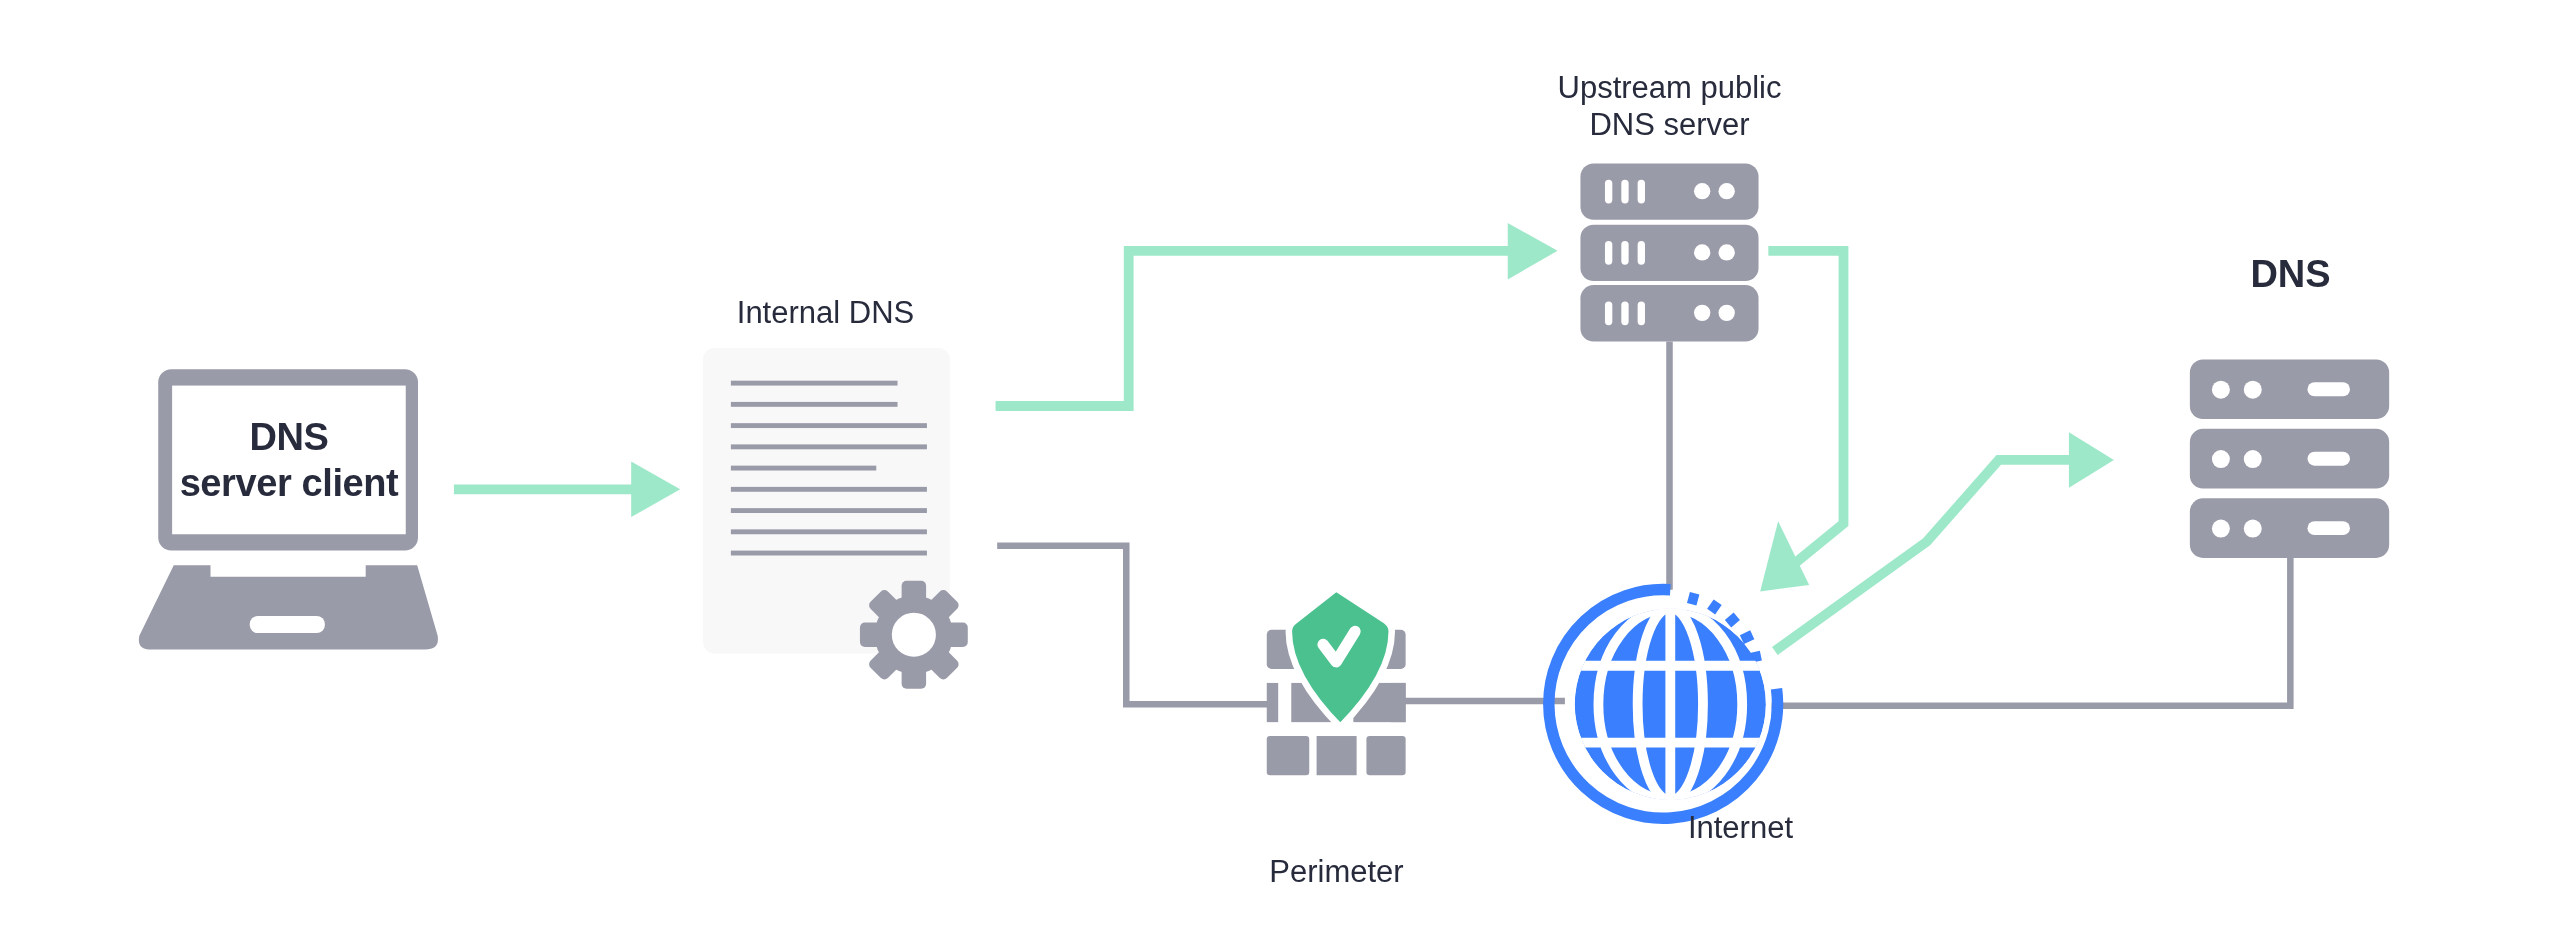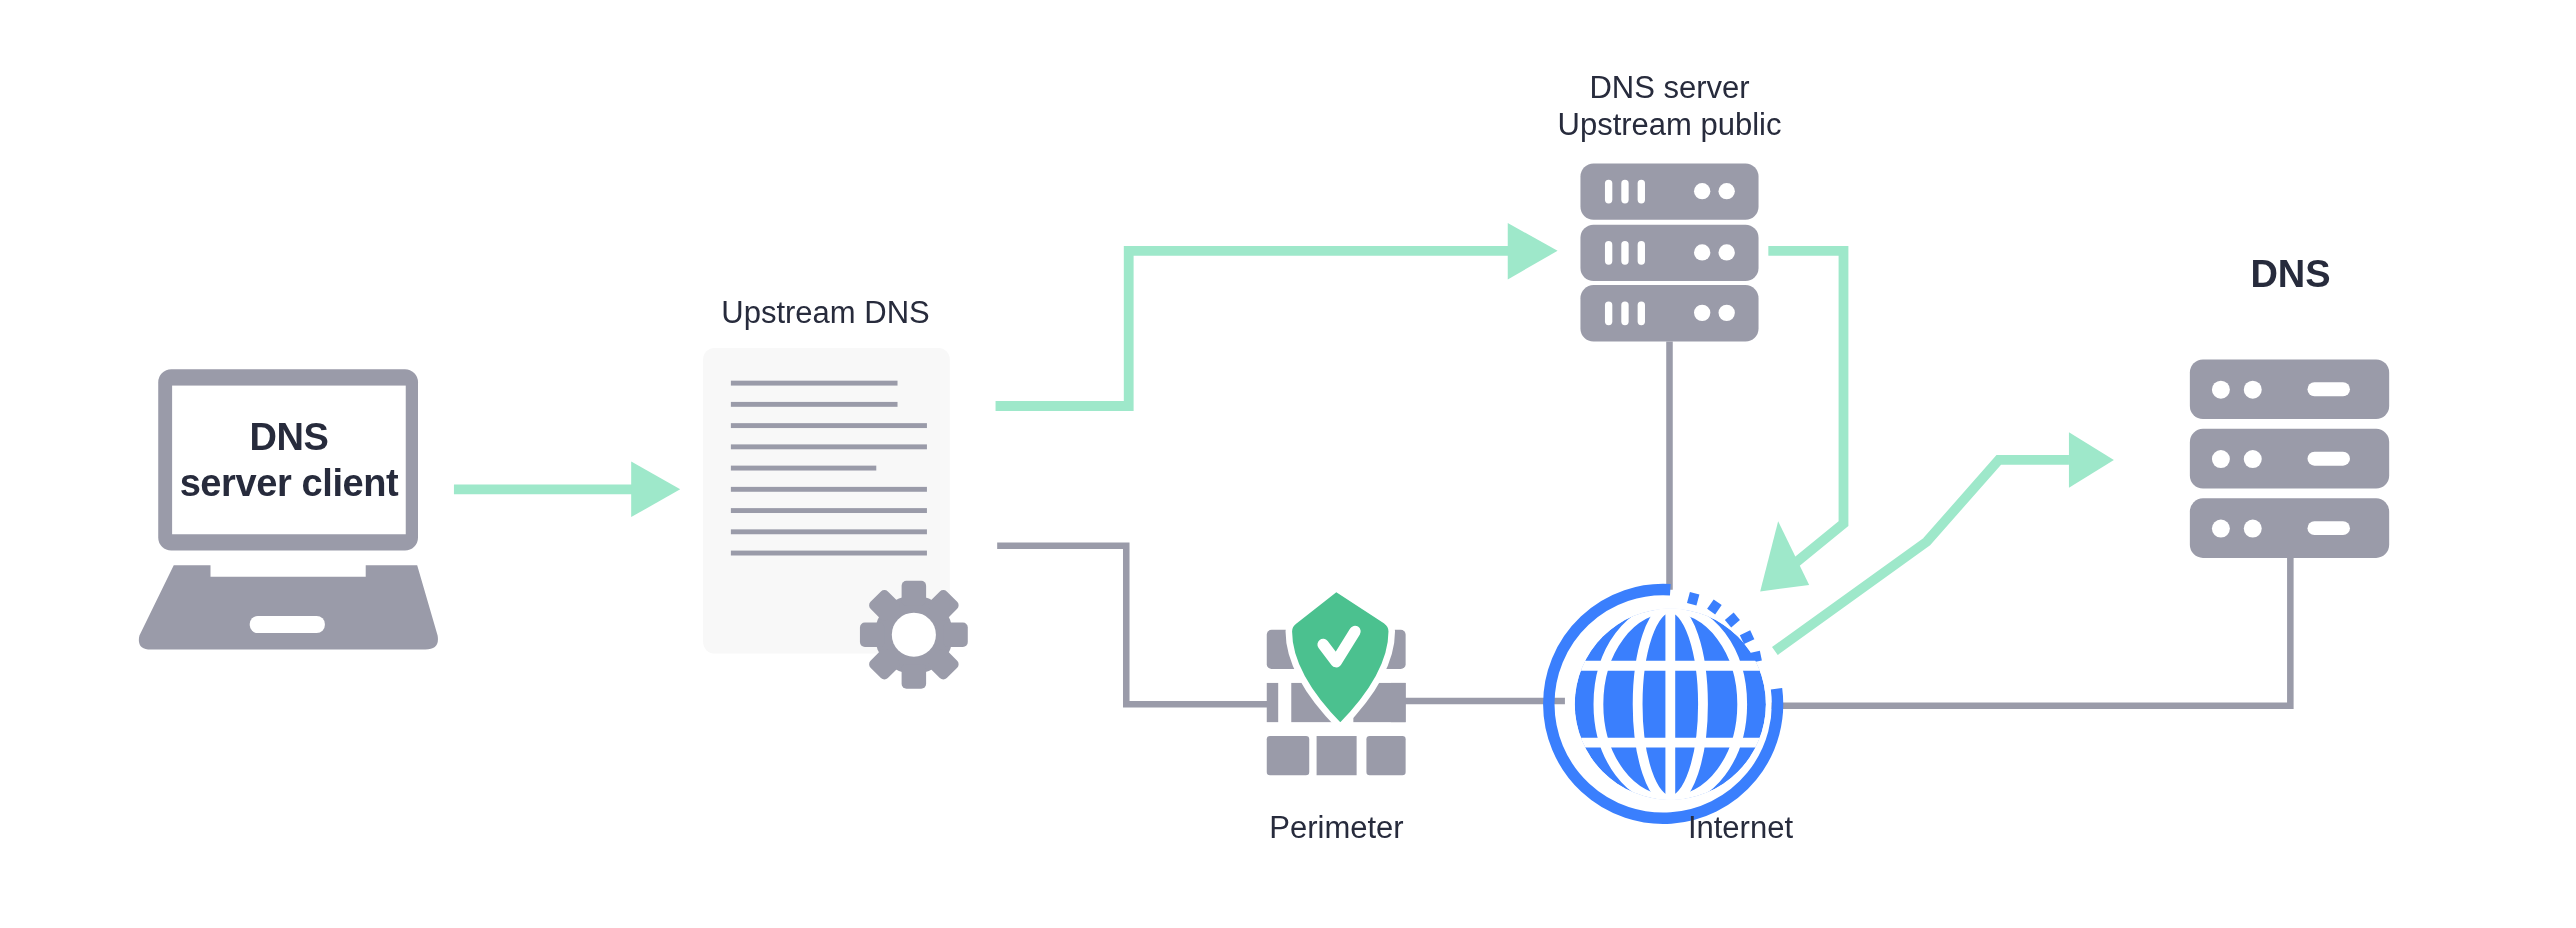--- a/index.html
+++ b/index.html
@@ -164,27 +164,27 @@
       </g>
     </g>
   </g>
 </svg>
 
 <div class="lbl screen-lbl" style="left:172px; top:415px; width:234px;">
   <div>DNS</div>
   <div>server client</div>
 </div>
 
-<div class="lbl lbl-reg" style="left:662px; top:294px; width:327px;">Upstream DNS</div>
+<div class="lbl lbl-reg" style="left:662px; top:294px; width:327px;">Internal DNS</div>
 
 <div class="lbl lbl-reg" style="left:1506px; top:69px; width:327px;">
+  <div>Upstream public</div>
   <div>DNS server</div>
-  <div>Upstream public</div>
 </div>
 
 <div class="lbl lbl-bold" style="left:2127px; top:252px; width:327px;">
   <div>DNS</div>
 </div>
 
-<div class="lbl lbl-reg" style="left:1214px; top:809px; width:245px;">Perimeter</div>
+<div class="lbl lbl-reg" style="left:1214px; top:853px; width:245px;">Perimeter</div>
 
 <div class="lbl lbl-reg" style="left:1548px; top:809px; width:245px;text-align:right;">Internet</div>
 
 
 </body></html>

